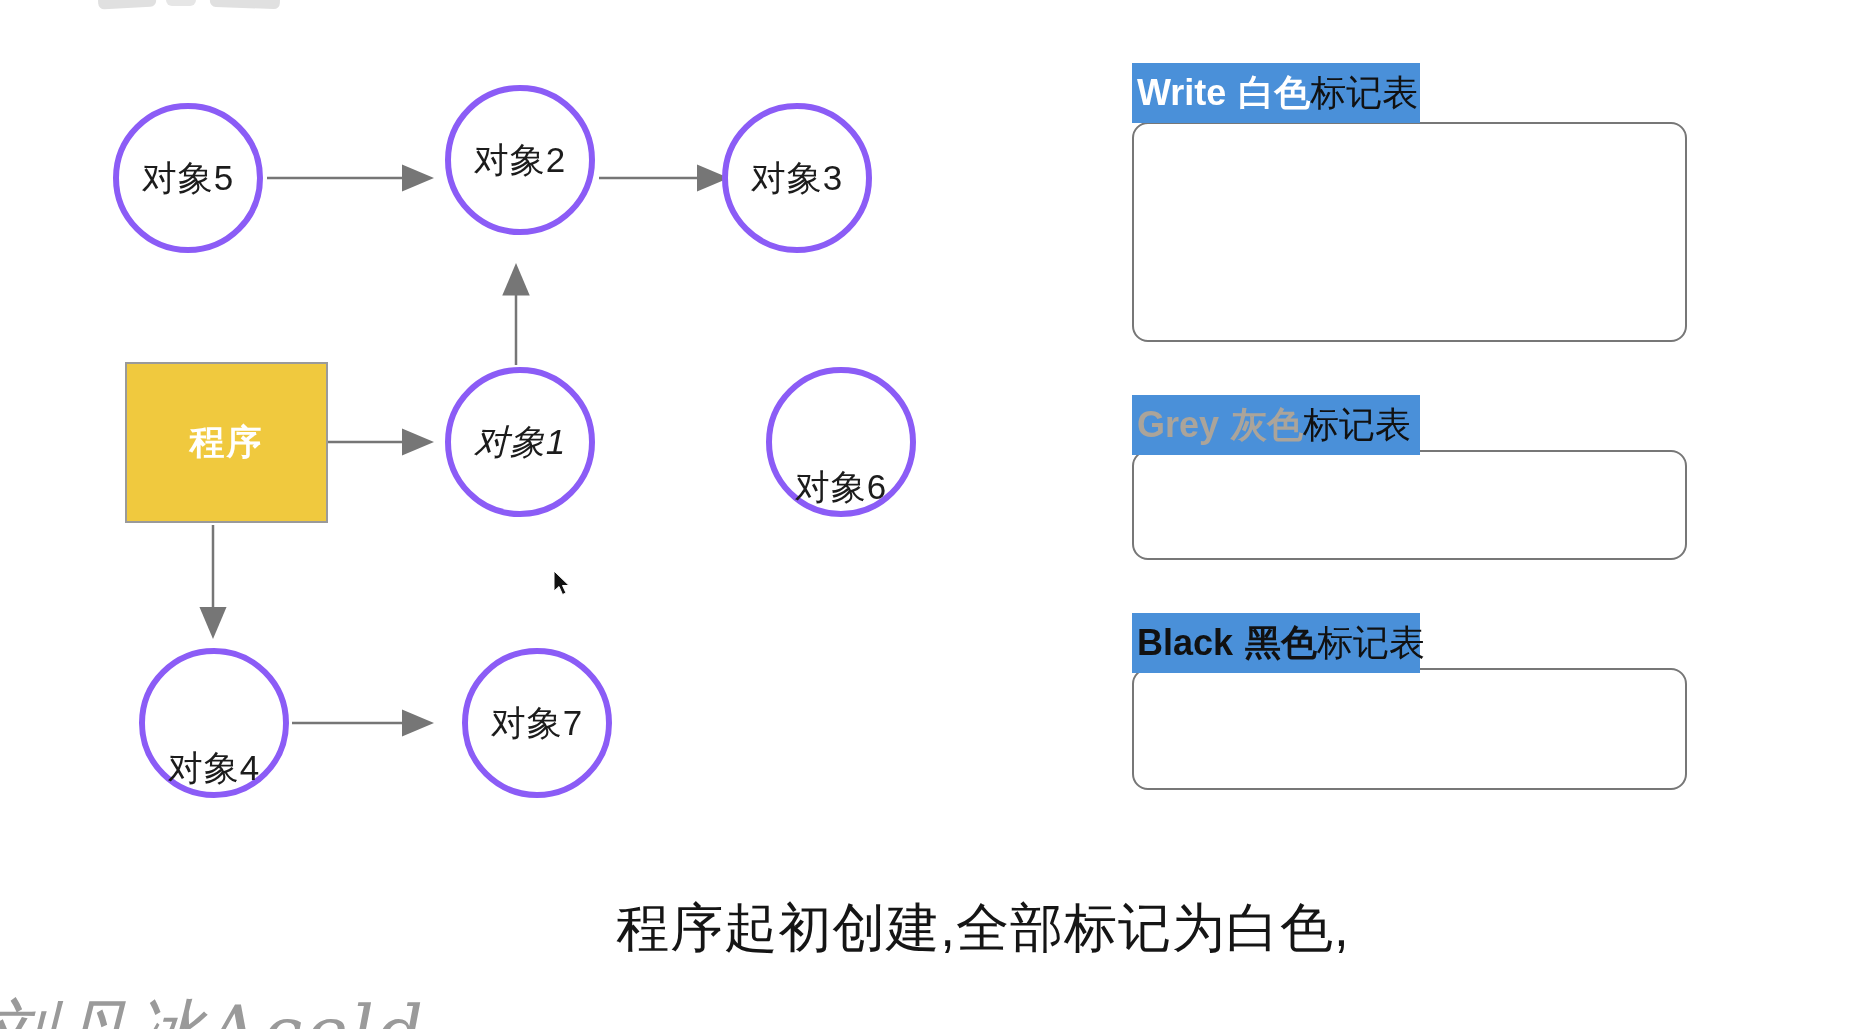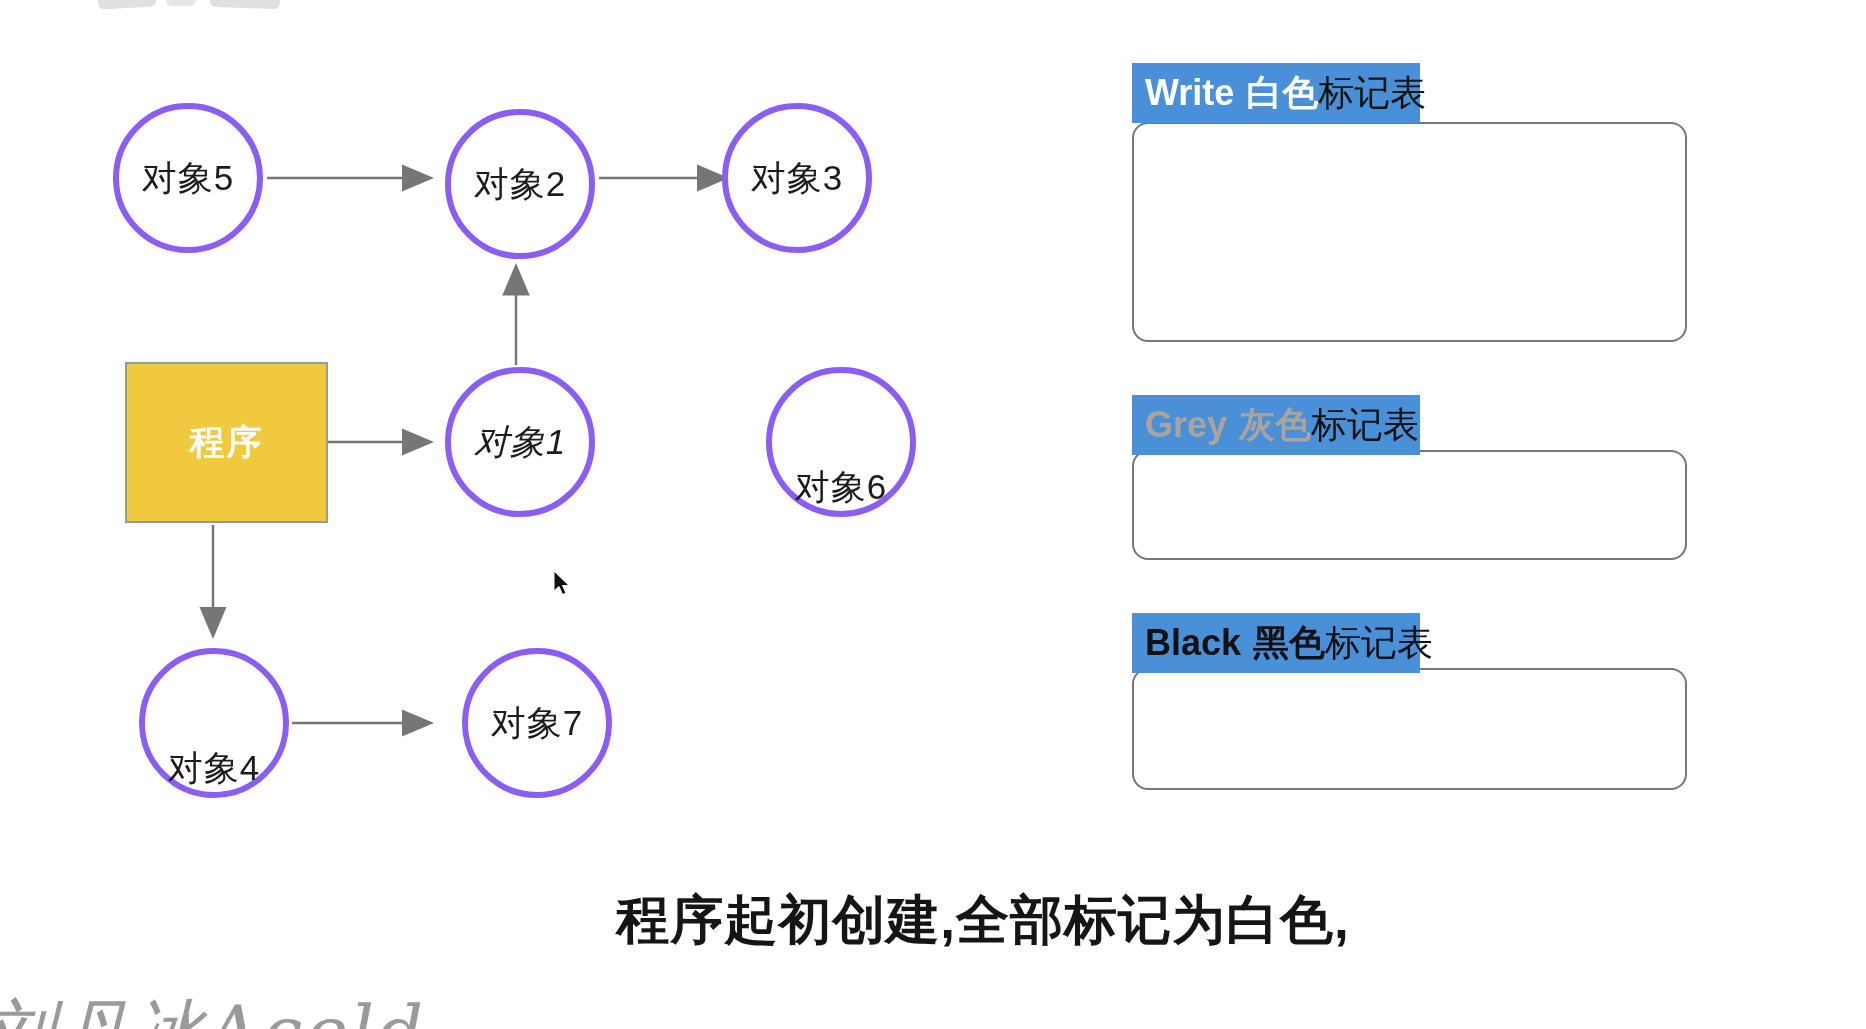--- a/index.html
+++ b/index.html
@@ -23,21 +23,21 @@
     background: #ffffff;
     display: flex;
     align-items: center;
     justify-content: center;
     font-size: 35px;
     color: #1c1c1c;
     box-sizing: border-box;
     letter-spacing: 1px;
   }
   #node-obj5 { left: 113px; top: 103px; }
-  #node-obj2 { left: 445px; top: 109px; }
+  #node-obj2 { left: 445px; top: 85px; }
   #node-obj3 { left: 722px; top: 103px; }
   #node-obj1 { left: 445px; top: 367px; font-style: italic; }
   #node-obj6 { left: 766px; top: 367px; align-items: flex-end; }
   #node-obj4 { left: 139px; top: 648px; align-items: flex-end; }
   #node-obj7 { left: 462px; top: 648px; }
 
   #node-program {
     position: absolute;
     left: 125px; top: 362px;
     width: 203px; height: 161px;
@@ -62,21 +62,21 @@
   #edges-svg line { stroke: #767676; stroke-width: 2.5; }
 
   
   .table-header {
     position: absolute;
     left: 1132px;
     width: 288px;
     height: 60px;
     background: #4a90d9;
     line-height: 60px;
-    padding-left: 13px;
+    padding-left: 5px;
     box-sizing: border-box;
     white-space: nowrap;
     font-size: 36px;
     z-index: 3;
   }
   .table-header .en { font-weight: bold; margin-right: 12px; }
   .table-header .zh { font-weight: 600; }
   .table-header .suffix { font-weight: 400; color: #111111; }
 
   #white-table-header { top: 63px; }
@@ -108,21 +108,21 @@
     left: 418px;
     top: 880px;
     width: 1130px;
     text-align: center;
     font-size: 53px;
     line-height: 72px;
     color: #151515;
     font-weight: 300;
     letter-spacing: 1px;
   }
-  #caption p { margin: 4px; font-weight: bold; }
+  #caption p { margin: 12px; }
 
   
   #watermark {
     position: absolute;
     left: -18px;
     top: 986px;
     font-family: "DejaVu Serif", "Liberation Serif", serif;
     font-style: italic;
     font-size: 72px;
     color: #9a9a9a;

